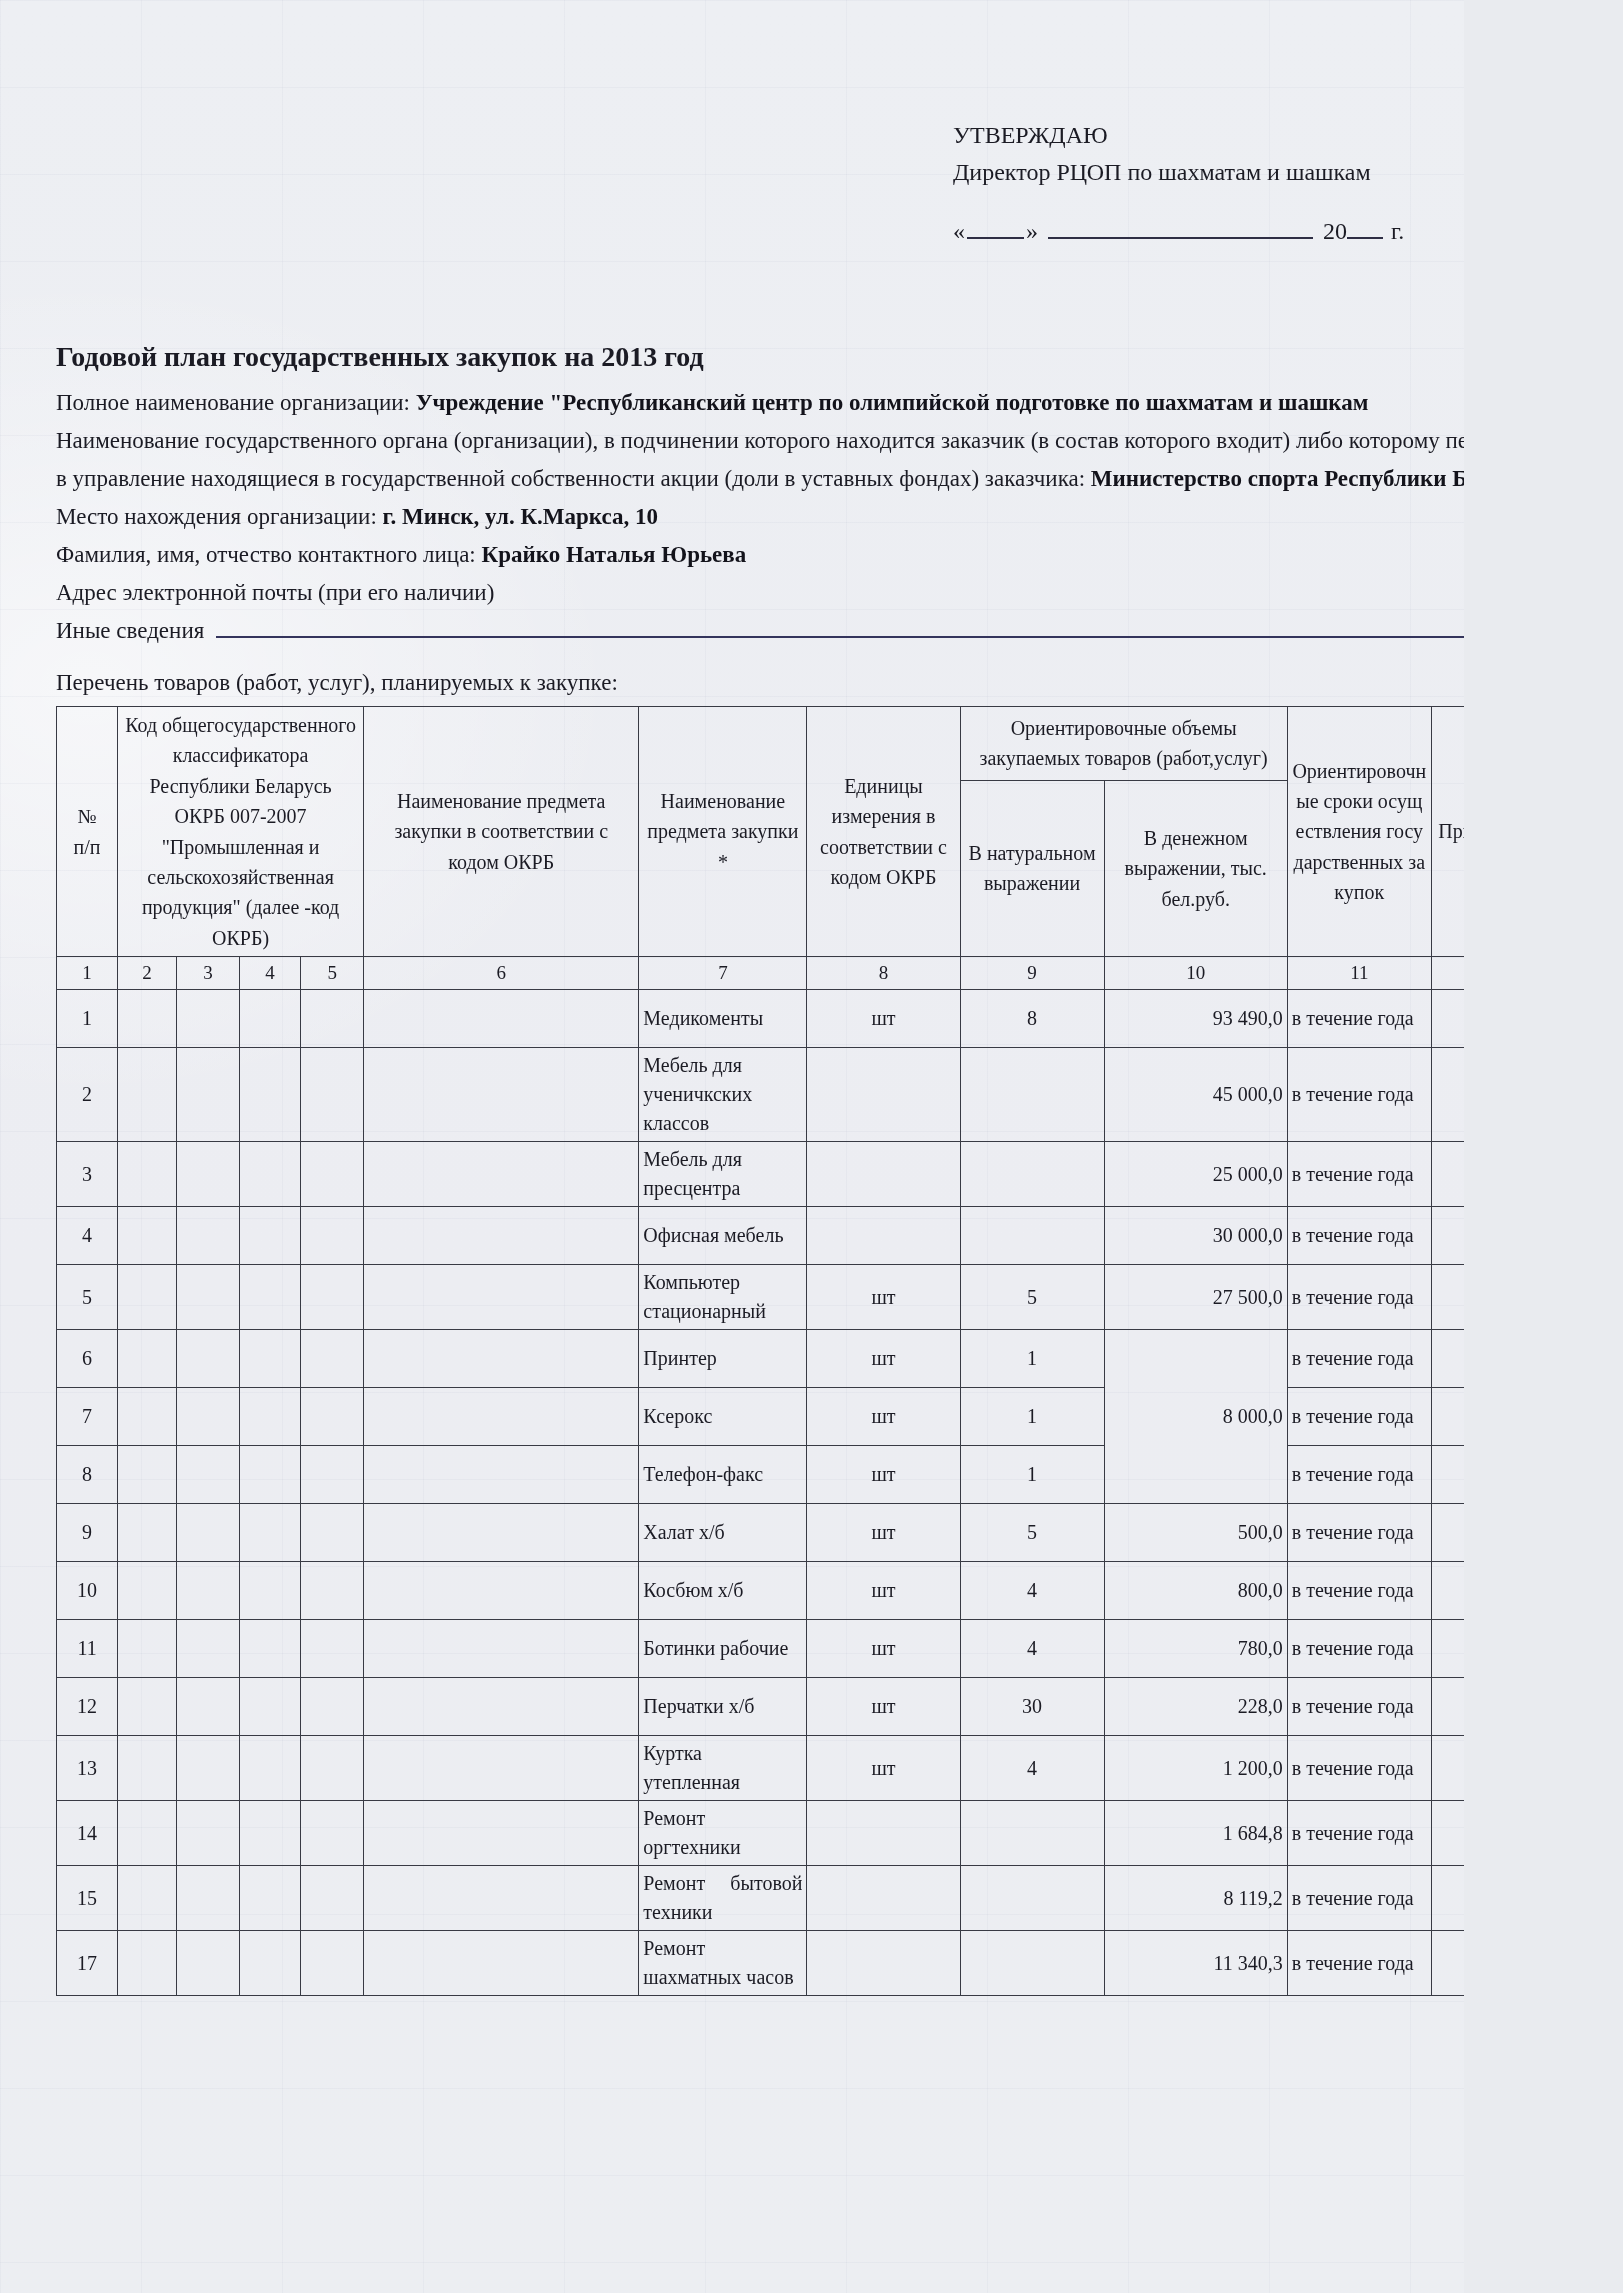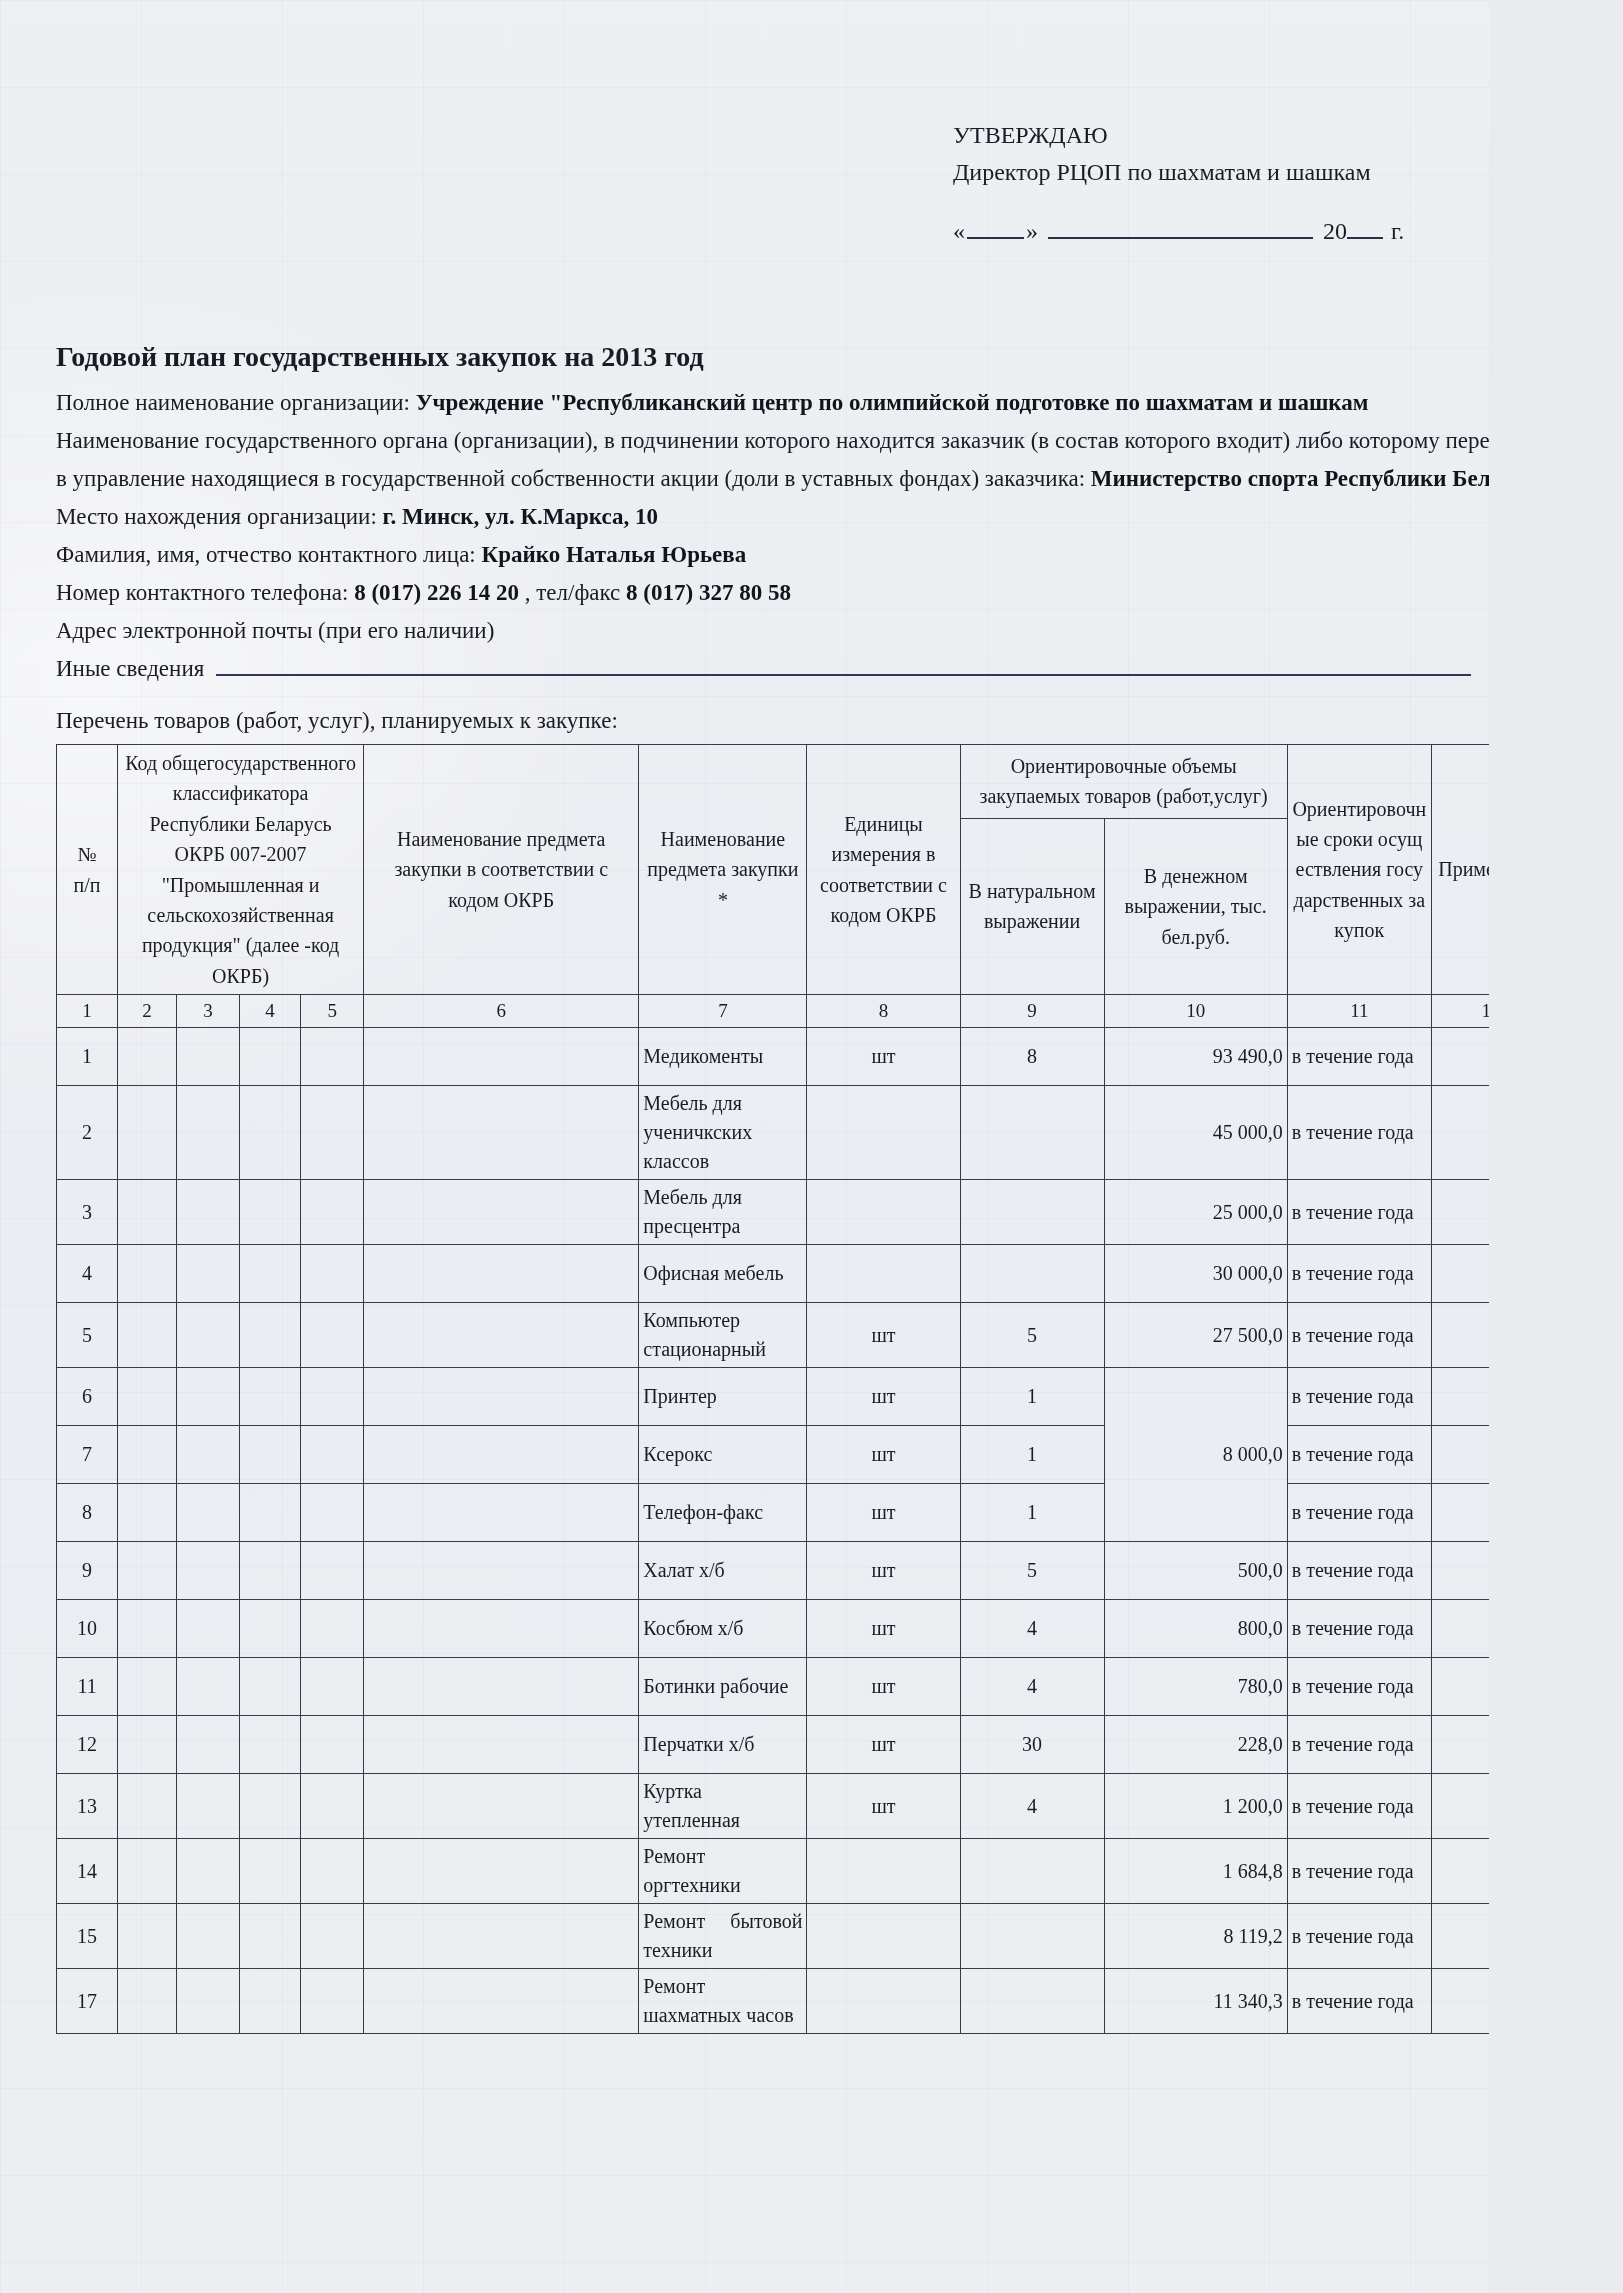--- a/index.html
+++ b/index.html
@@ -7,21 +7,20 @@
     width:1624px;height:2294px;
     background:#e9ebef;
     font-family:"Liberation Serif","DejaVu Serif",serif;
   }
   .page{
     position:relative;width:1464px;height:2294px;overflow:hidden;
     background:
       radial-gradient(ellipse 891px 693px at 6% 30%, rgba(255,255,255,.55) 0%, rgba(255,255,255,0) 60%),
       linear-gradient(180deg,#edeff3 0%,#ecedf2 55%,#eceef2 100%);
     color:#1b1b24;
-    padding-left:25px;
   }
   
   .ghost-grid{
     position:absolute;inset:0;pointer-events:none;
     background:
       repeating-linear-gradient(to bottom, rgba(110,120,155,0.055) 0 1px, transparent 1px 87px),
       repeating-linear-gradient(to right, rgba(110,120,155,0.05) 0 1px, transparent 1px 141px);
   }
 
   
@@ -87,21 +86,20 @@
 
 
     <p class="info"><span>Полное наименование организации: </span><b>Учреждение "Республиканский центр по олимпийской подготовке по шахматам и шашкам</b></p>
 
     <p class="info"><span>Наименование государственного органа (организации), в подчинении которого находится заказчик (в состав которого входит) либо которому переданы в управление находящиеся в государственной собственности акции (доли в уставных фондах) заказчика: </span><b>Министерство спорта Республики Беларусь</b></p>
 
     <p class="info"><span>Место нахождения  организации: </span><b>г. Минск, ул. К.Маркса, 10</b></p>
 
     <p class="info"><span>Фамилия, имя, отчество контактного лица: </span><b>Крайко Наталья Юрьева</b></p>
 
-    <p class="info"><span>Номер контактного телефона: </span><b>8 (017) 226 14 20</b><span> , тел/факс </span><b>8 (017) 327 80 58</b></p>
 
     <p class="info">Адрес электронной почты (при его наличии)</p>
 
     <p class="info other-line"><span>Иные сведения</span><span class="uline"></span></p>
 
     <p class="caption">Перечень товаров (работ, услуг), планируемых к закупке:</p>
 
     <table class="plan">
       <colgroup>
         <col style="width:61px">

